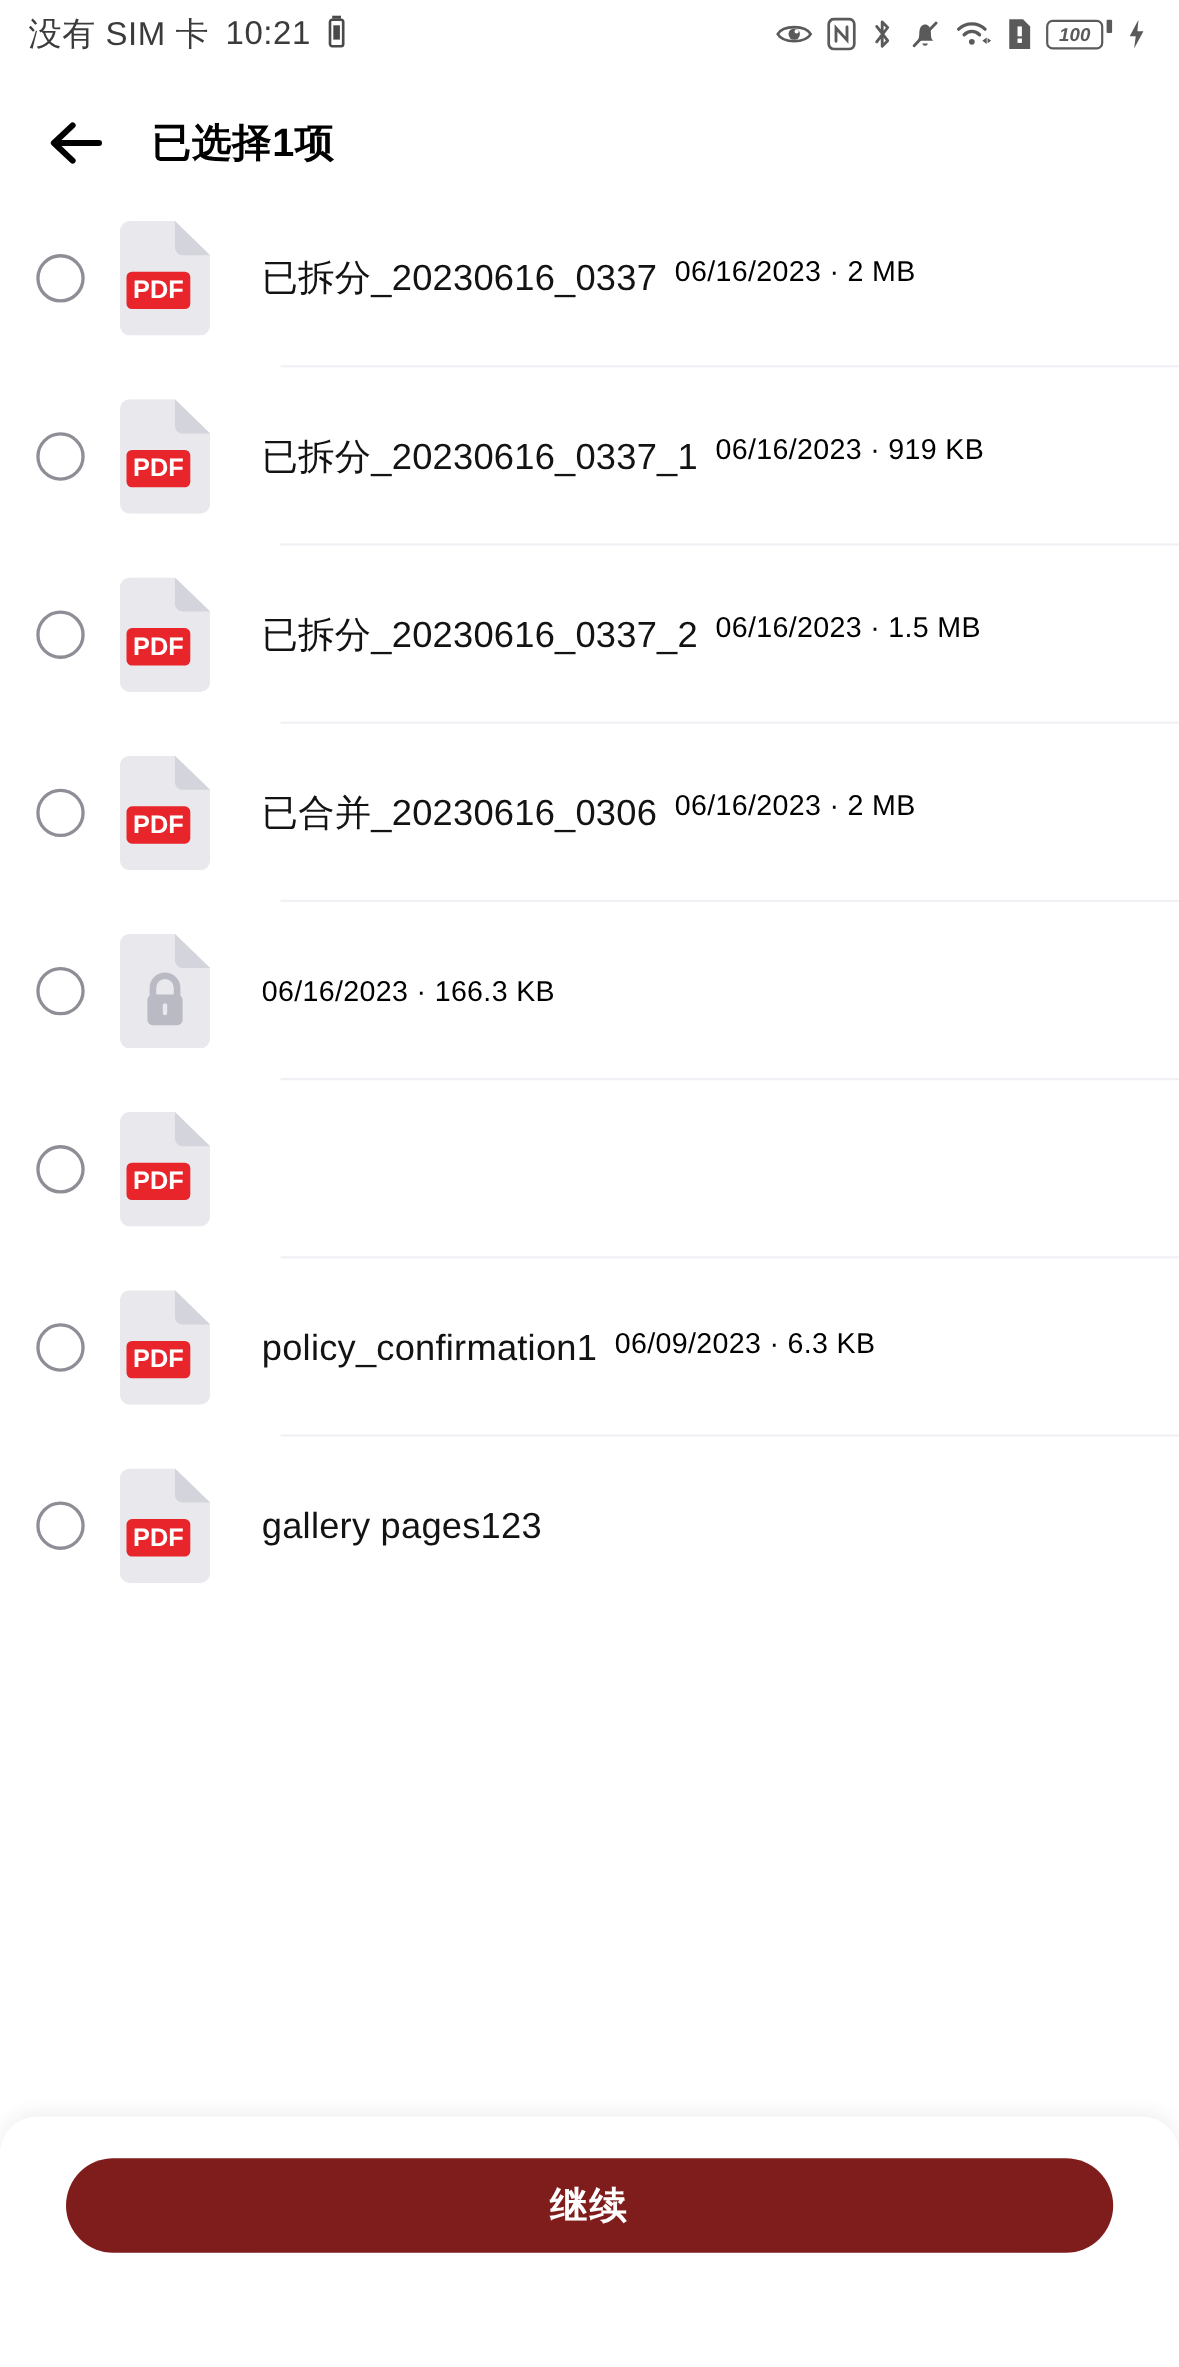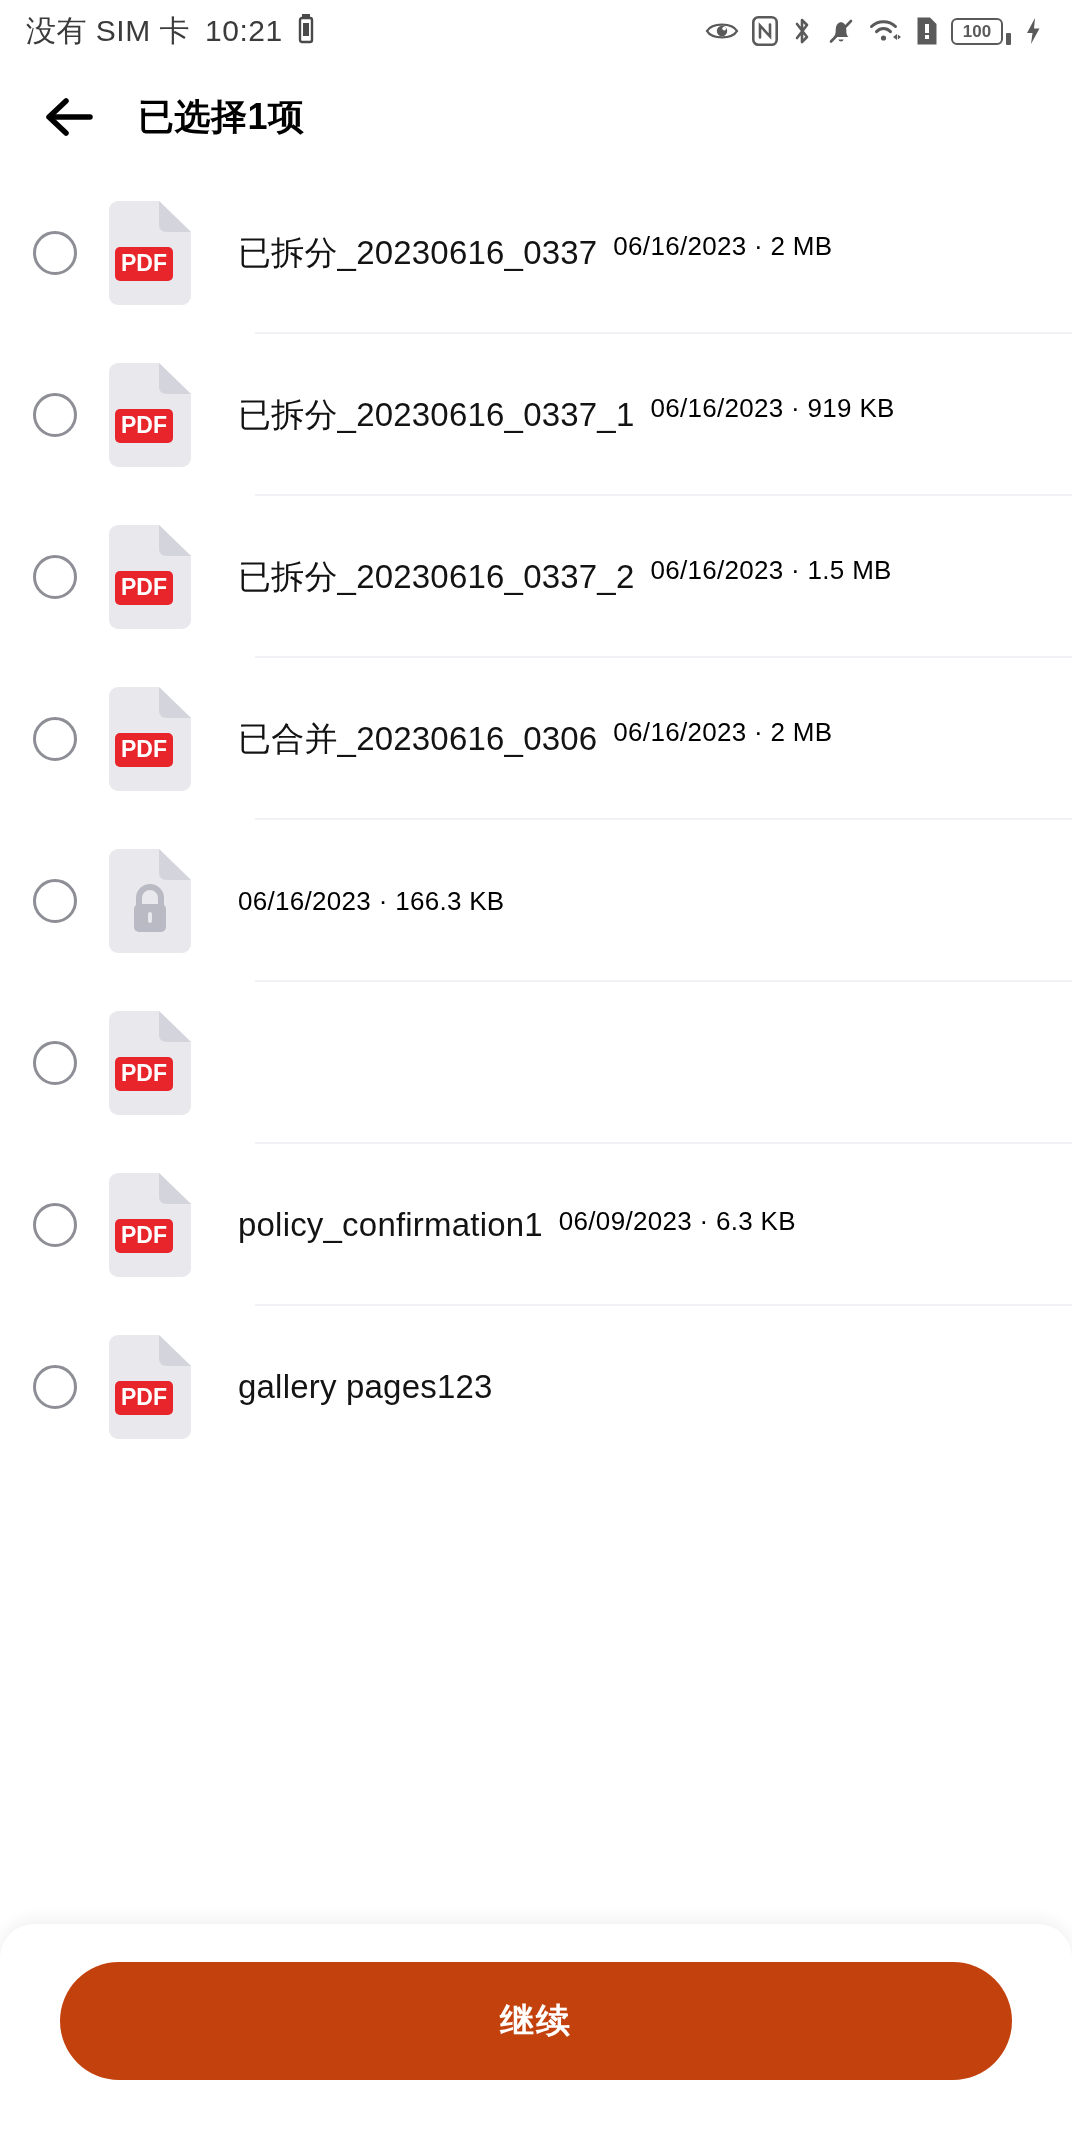--- a/index.html
+++ b/index.html
@@ -16,31 +16,31 @@
     position:absolute; top:0; left:0; right:0; height:62px;
     display:flex; align-items:center; justify-content:space-between;
     padding:0 30px 0 26px;
   }
   .sb-left { display:flex; align-items:center; gap:15px; color:#3b3b3b; }
   .sb-carrier { font-size:30px; font-weight:400; letter-spacing:0.5px; color:#3b3b3b; }
   .sb-time { font-size:30px; font-weight:500; color:#3b3b3b; letter-spacing:0.5px; }
   .sb-alarm { display:inline-block; }
   .sb-right { display:flex; align-items:center; gap:13px; }
   .sb-right svg { display:block; }
-  .batt-wrap { display:flex; align-items:flex-end; gap:3px; }
+  .batt-wrap { display:flex; align-items:flex-start; gap:3px;font-style:italic; }
   .batt-box {
     border:2.5px solid #5a5a5a; border-radius:6px;
     width:52px; height:27px; display:flex; align-items:center; justify-content:center;
   }
   .batt-num { font-size:17px; font-weight:600; color:#5a5a5a; line-height:1; }
   .batt-nub { width:5px; height:12px; background:#5a5a5a; border-radius:1px; }
 
   
   .appbar {
-    position:absolute; top:62px; left:0; right:0; height:110px;
+    position:absolute; top:75px; left:0; right:0; height:110px;
     display:flex; align-items:center; padding-left:38px;
   }
   .back-btn {
     width:64px; height:64px; display:flex; align-items:center; justify-content:center;
     cursor:pointer;
   }
   .appbar-title {
     font-size:36px; font-weight:700; color:#000; margin-left:36px;
     letter-spacing:0.5px;
   }
@@ -80,22 +80,22 @@
 
   
   .bottombar {
     position:absolute; left:0; right:0; bottom:0; height:228px;
     background:#ffffff; border-radius:34px 34px 0 0;
     box-shadow:0 -3px 18px rgba(0,0,0,0.07);
     display:flex; align-items:flex-start; justify-content:center;
     padding-top:38px;
   }
   .cta {
-    width:952px; height:118px; border-radius:60px;
-    background:#c2410c; border:none; cursor:pointer;
+    width:952px; height:86px; border-radius:60px;
+    background:#7f1d1d; border:none; cursor:pointer;
     display:flex; align-items:center; justify-content:center;
   }
   .cta-label { font-size:34px; font-weight:600; color:#ffffff; letter-spacing:2px; }
 </style>
 </head>
 <body>
 
 <div class="phone">
 
   <div class="statusbar">

